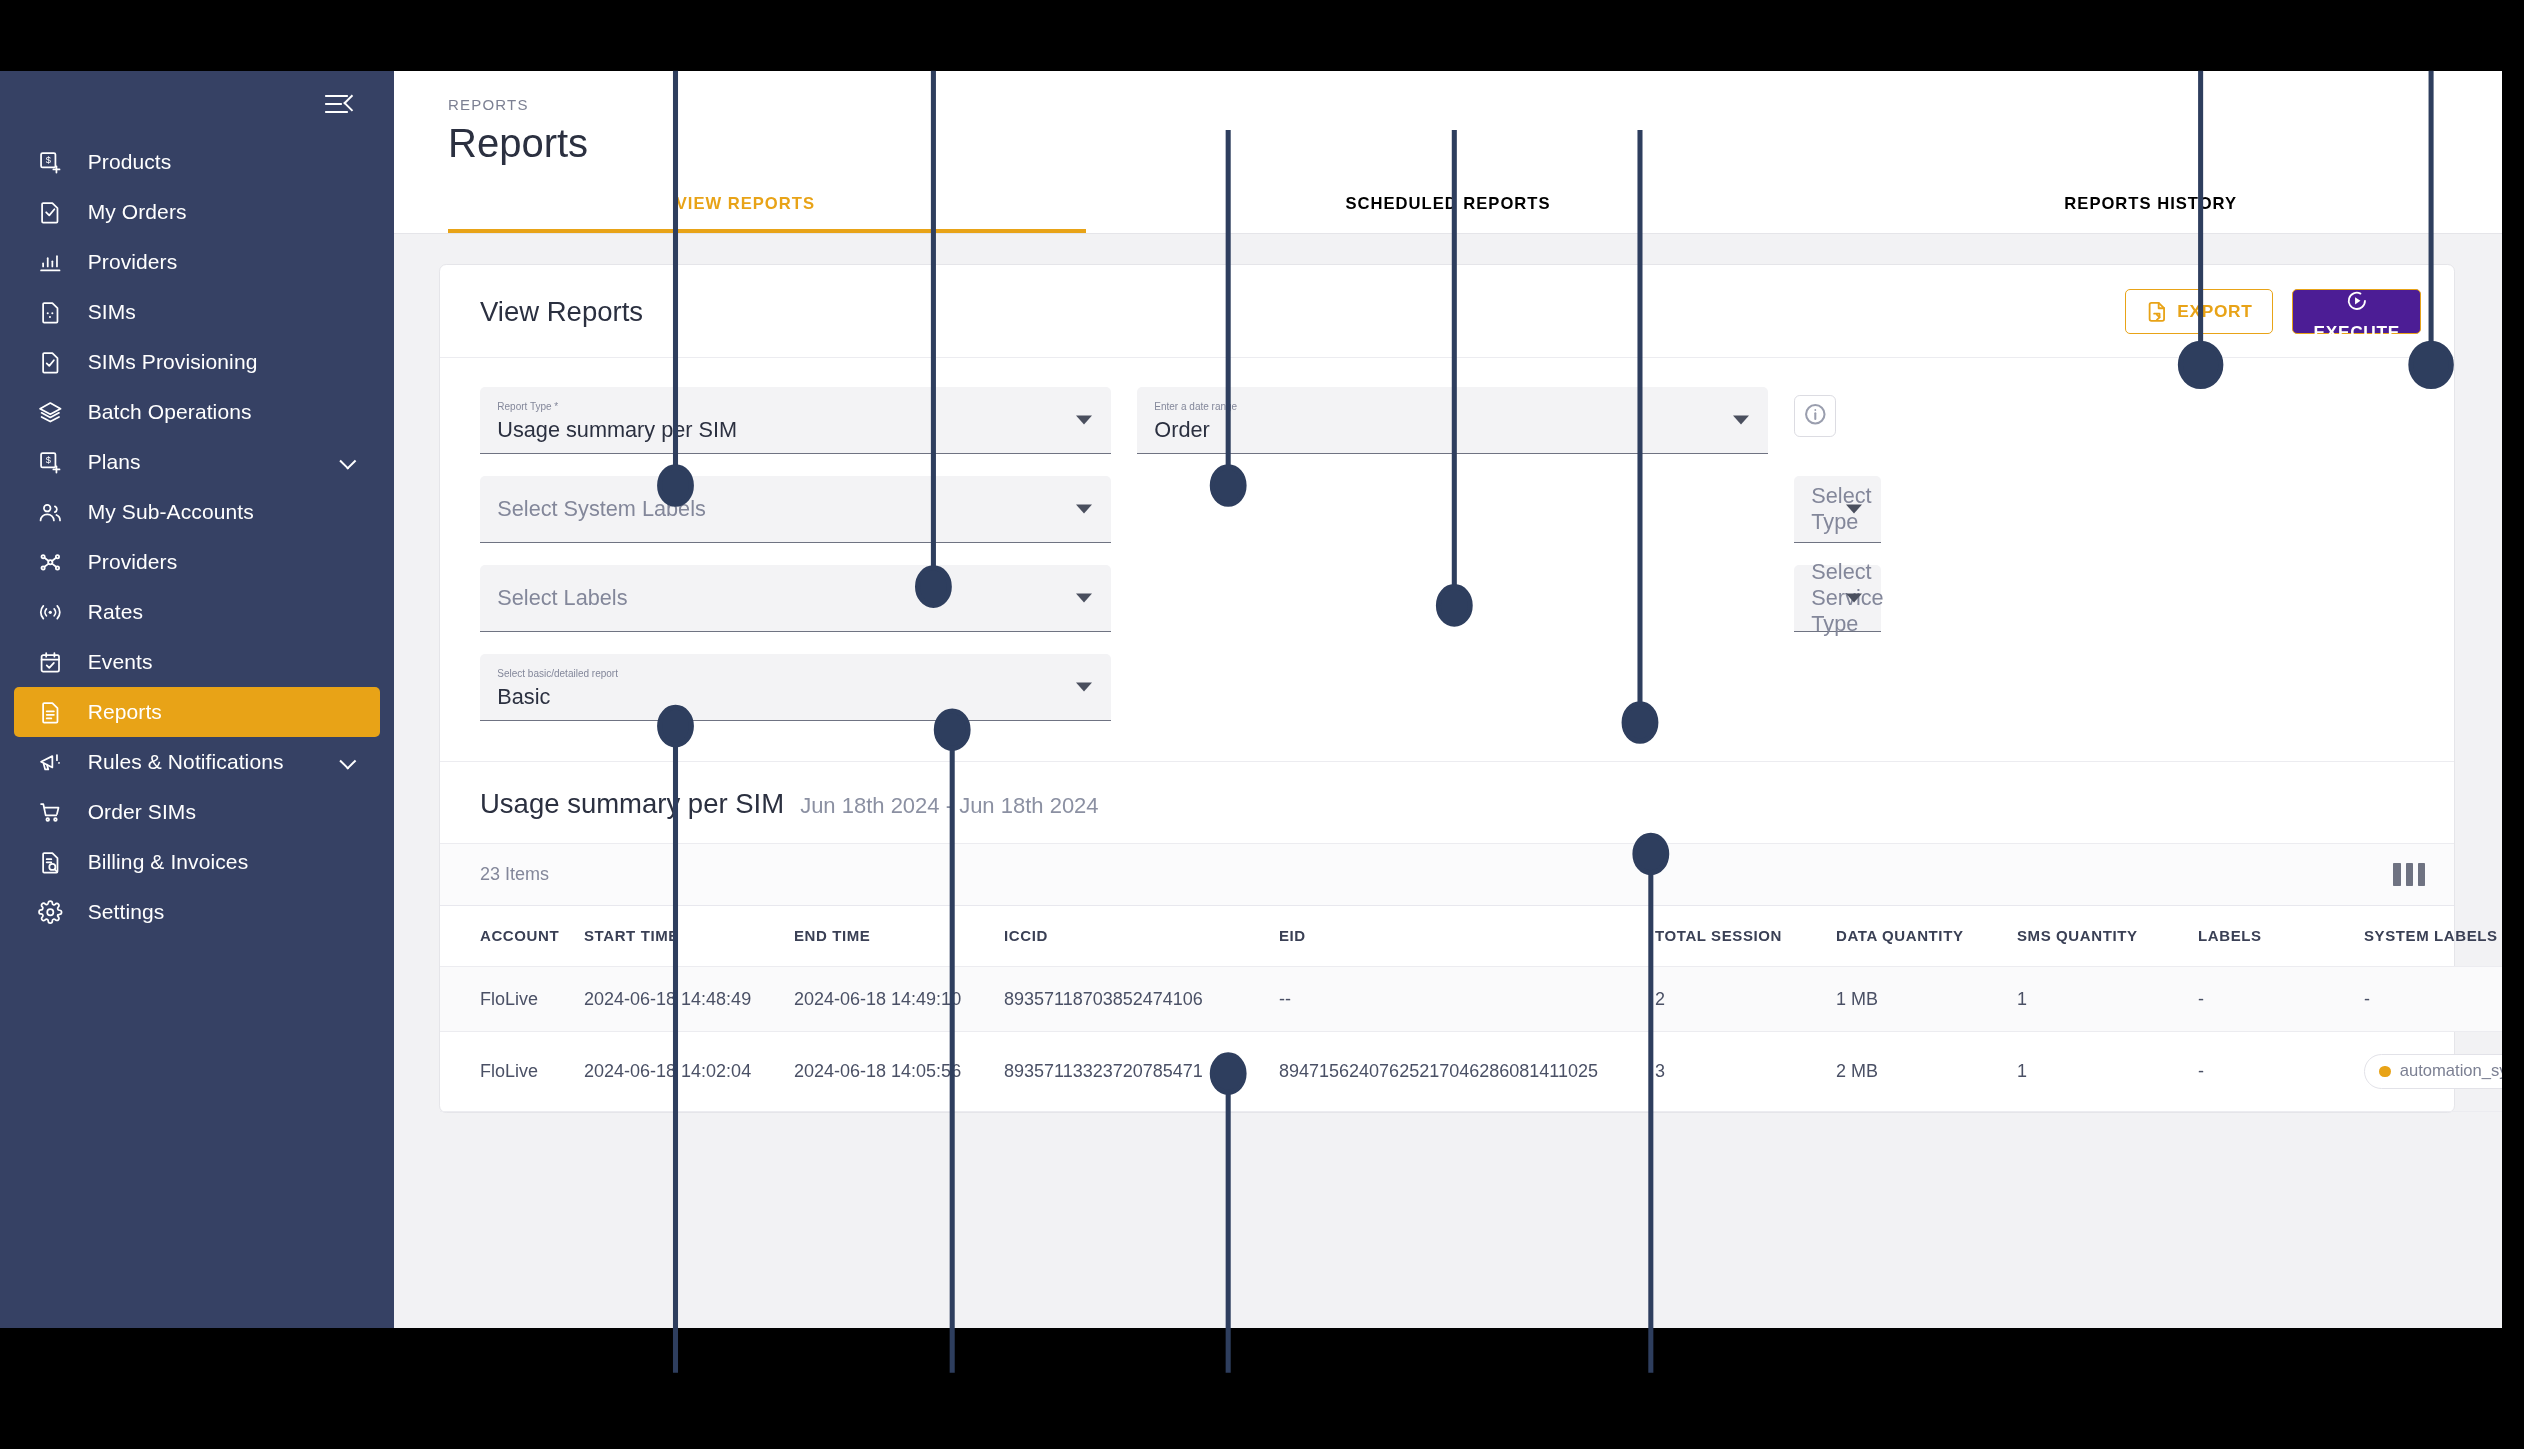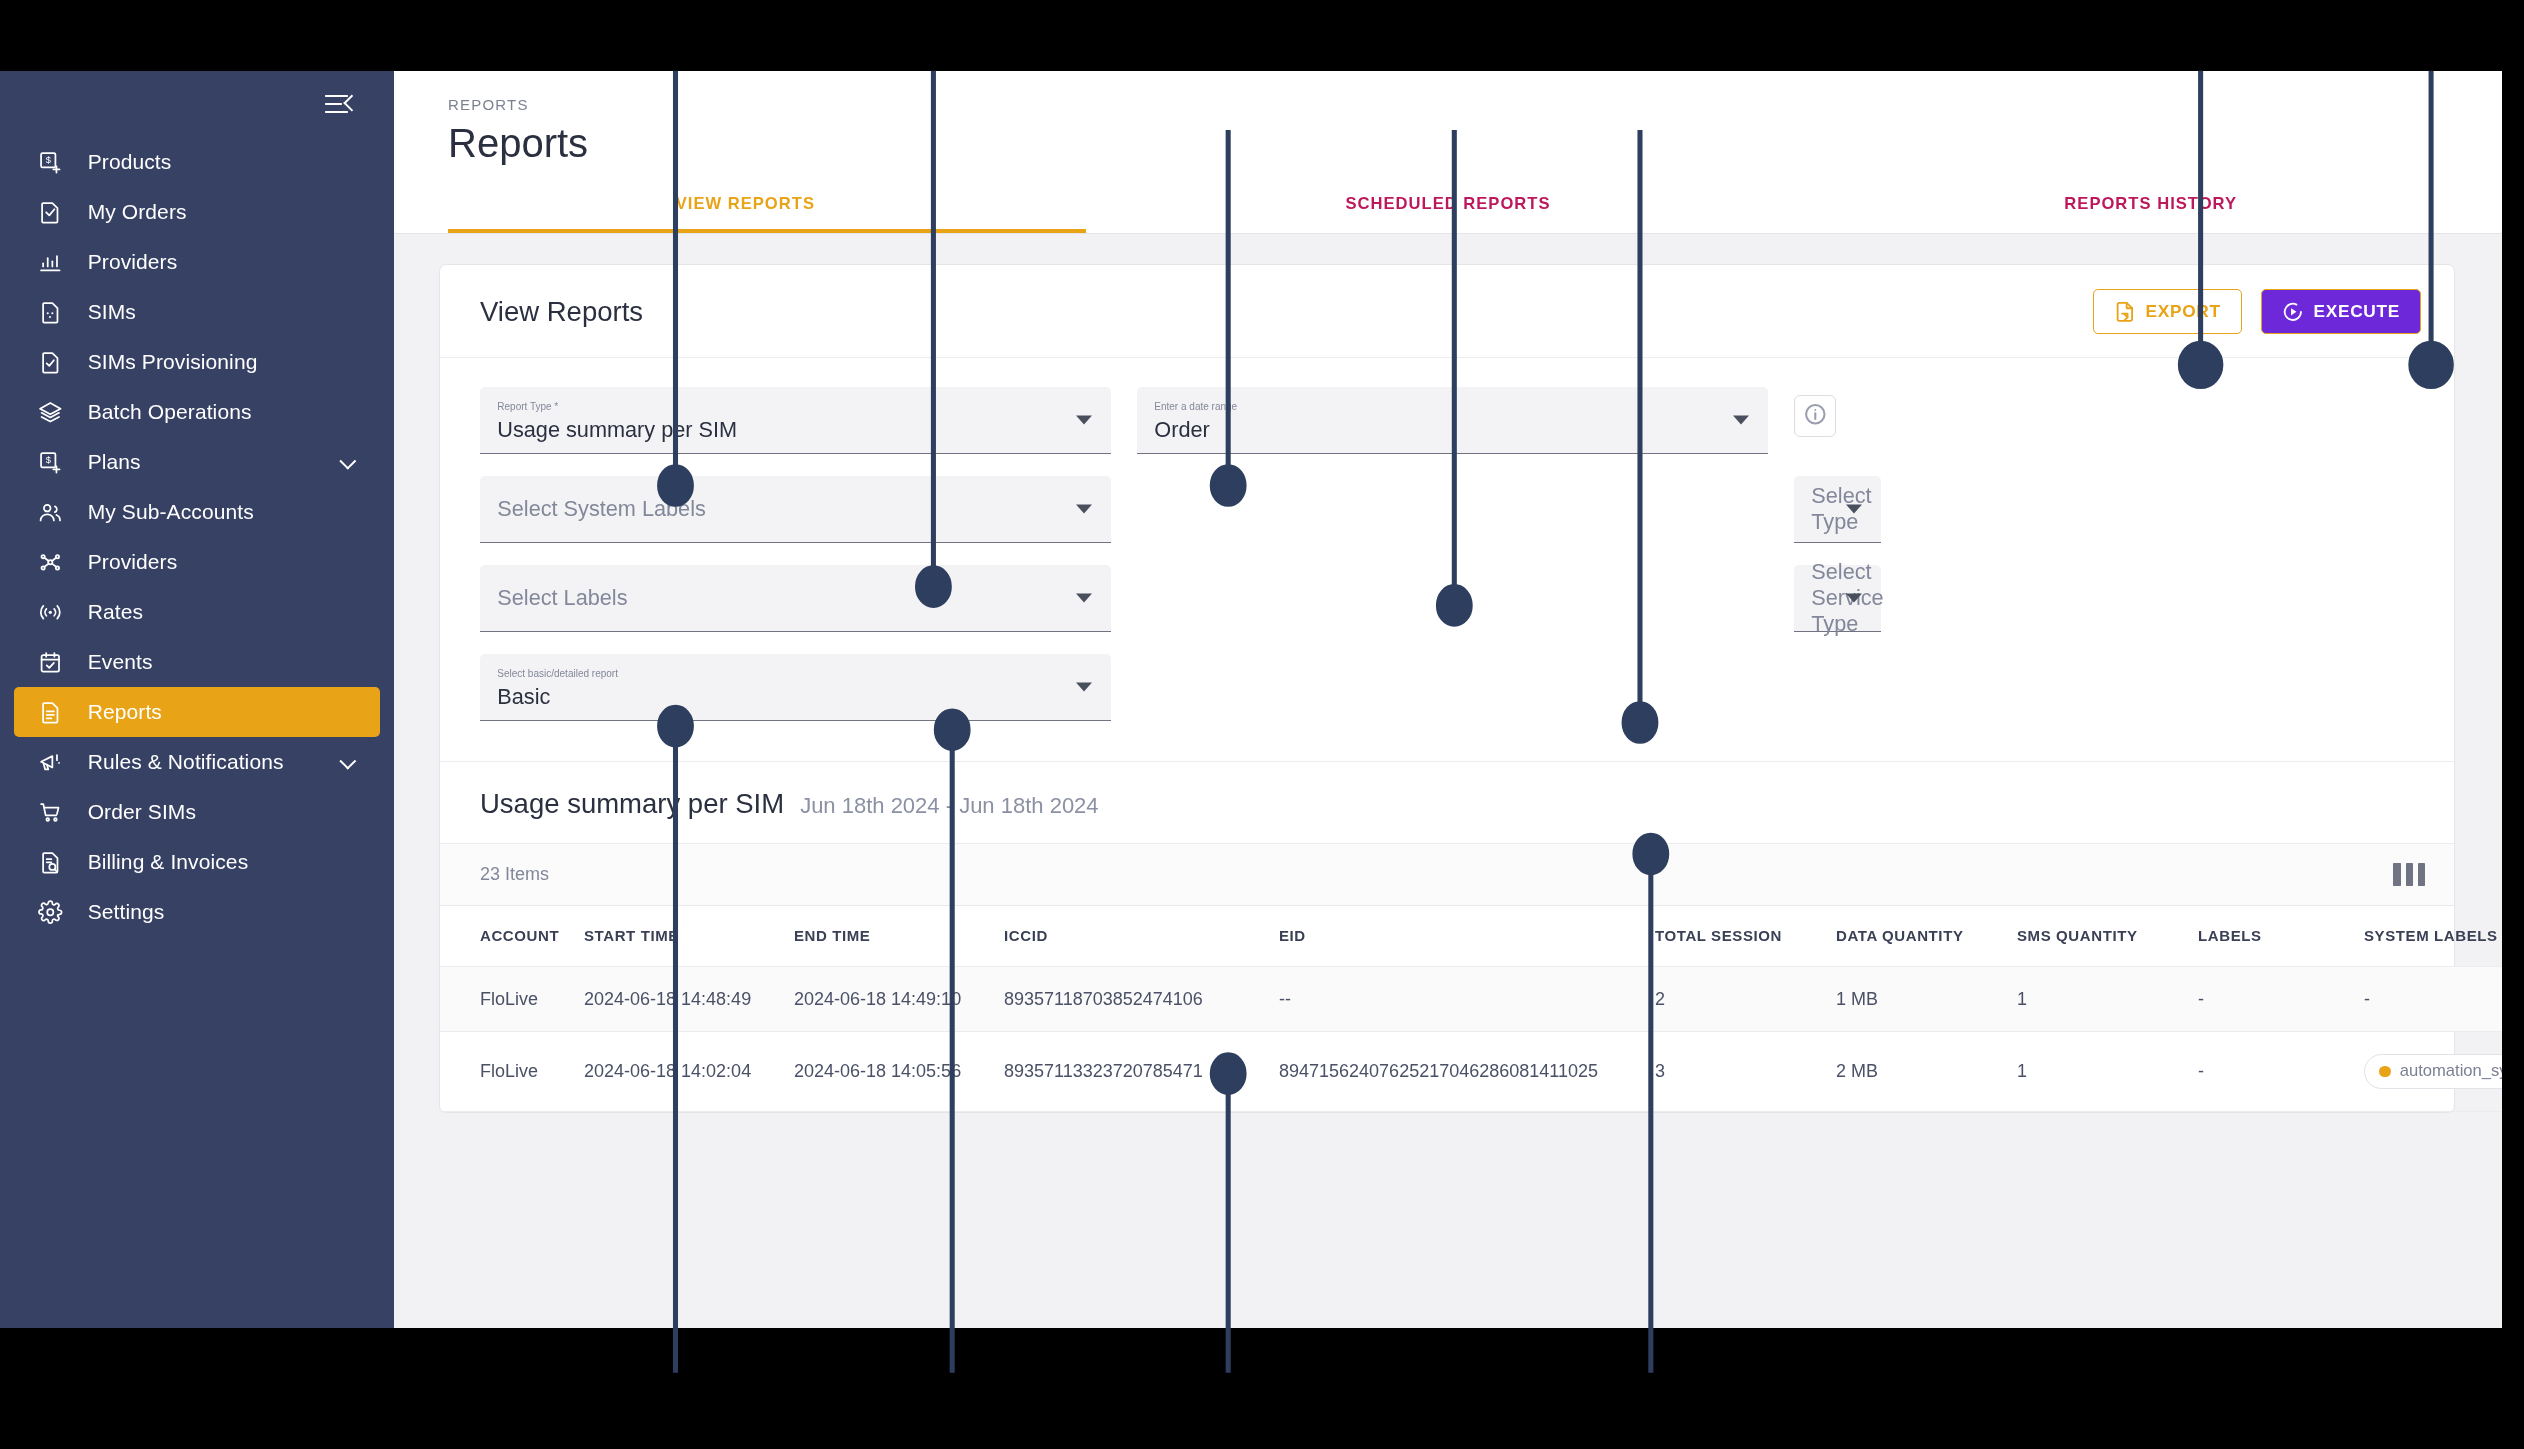--- a/index.html
+++ b/index.html
@@ -94,21 +94,21 @@
   .page-title {
     font-size: 40px; color: #2b3040; font-weight: 400;
     padding-left: 54px; margin-top: 8.7px;
   }
   .tabs {
     display: flex; margin-top: 16px; position: relative;
   }
   .tab {
     flex: 1 1 0; text-align: center;
     font-size: 16.6px; letter-spacing: 1px; font-weight: bold;
-    color: #be185d;
+    color: #000000;
     padding: 11.6px 0 19px 0;
     cursor: pointer;
   }
   .tab.active { color: #E8A317; }
   .tab-underline {
     position: absolute; bottom: 0; left: 54px; width: 638px; height: 4.3px;
     background: #E8A317;
   }
 
   .content { padding: 30px 0 0 45px; }
@@ -128,21 +128,21 @@
   .head-actions { display: flex; align-items: center; gap: 19px; }
   .btn {
     display: flex; align-items: center; gap: 10px;
     height: 45px; padding: 0 20px;
     border-radius: 5px;
     font-size: 17.3px; font-weight: bold; letter-spacing: 0.7px;
     cursor: pointer;
     white-space: nowrap;
   }
   .btn-outline { border: 1.4px solid #E8A317; color: #E8A317; background: #fff; }
-  .btn-solid { background: #6d28d9; color: #ffffff; border: 1.4px solid #E8A317; }
+  .btn-solid { background: #4c1d95; color: #ffffff; border: 1.4px solid #E8A317; flex-direction: column; }
   .btn svg { width: 21.7px; height: 21.7px; display:block; }
 
   
   .form-grid {
     padding: 29px 40px 40px 40px;
     display: grid;
     grid-template-columns: 631px 631px 87px;
     column-gap: 26px;
     row-gap: 21.7px;
     align-items: start;

